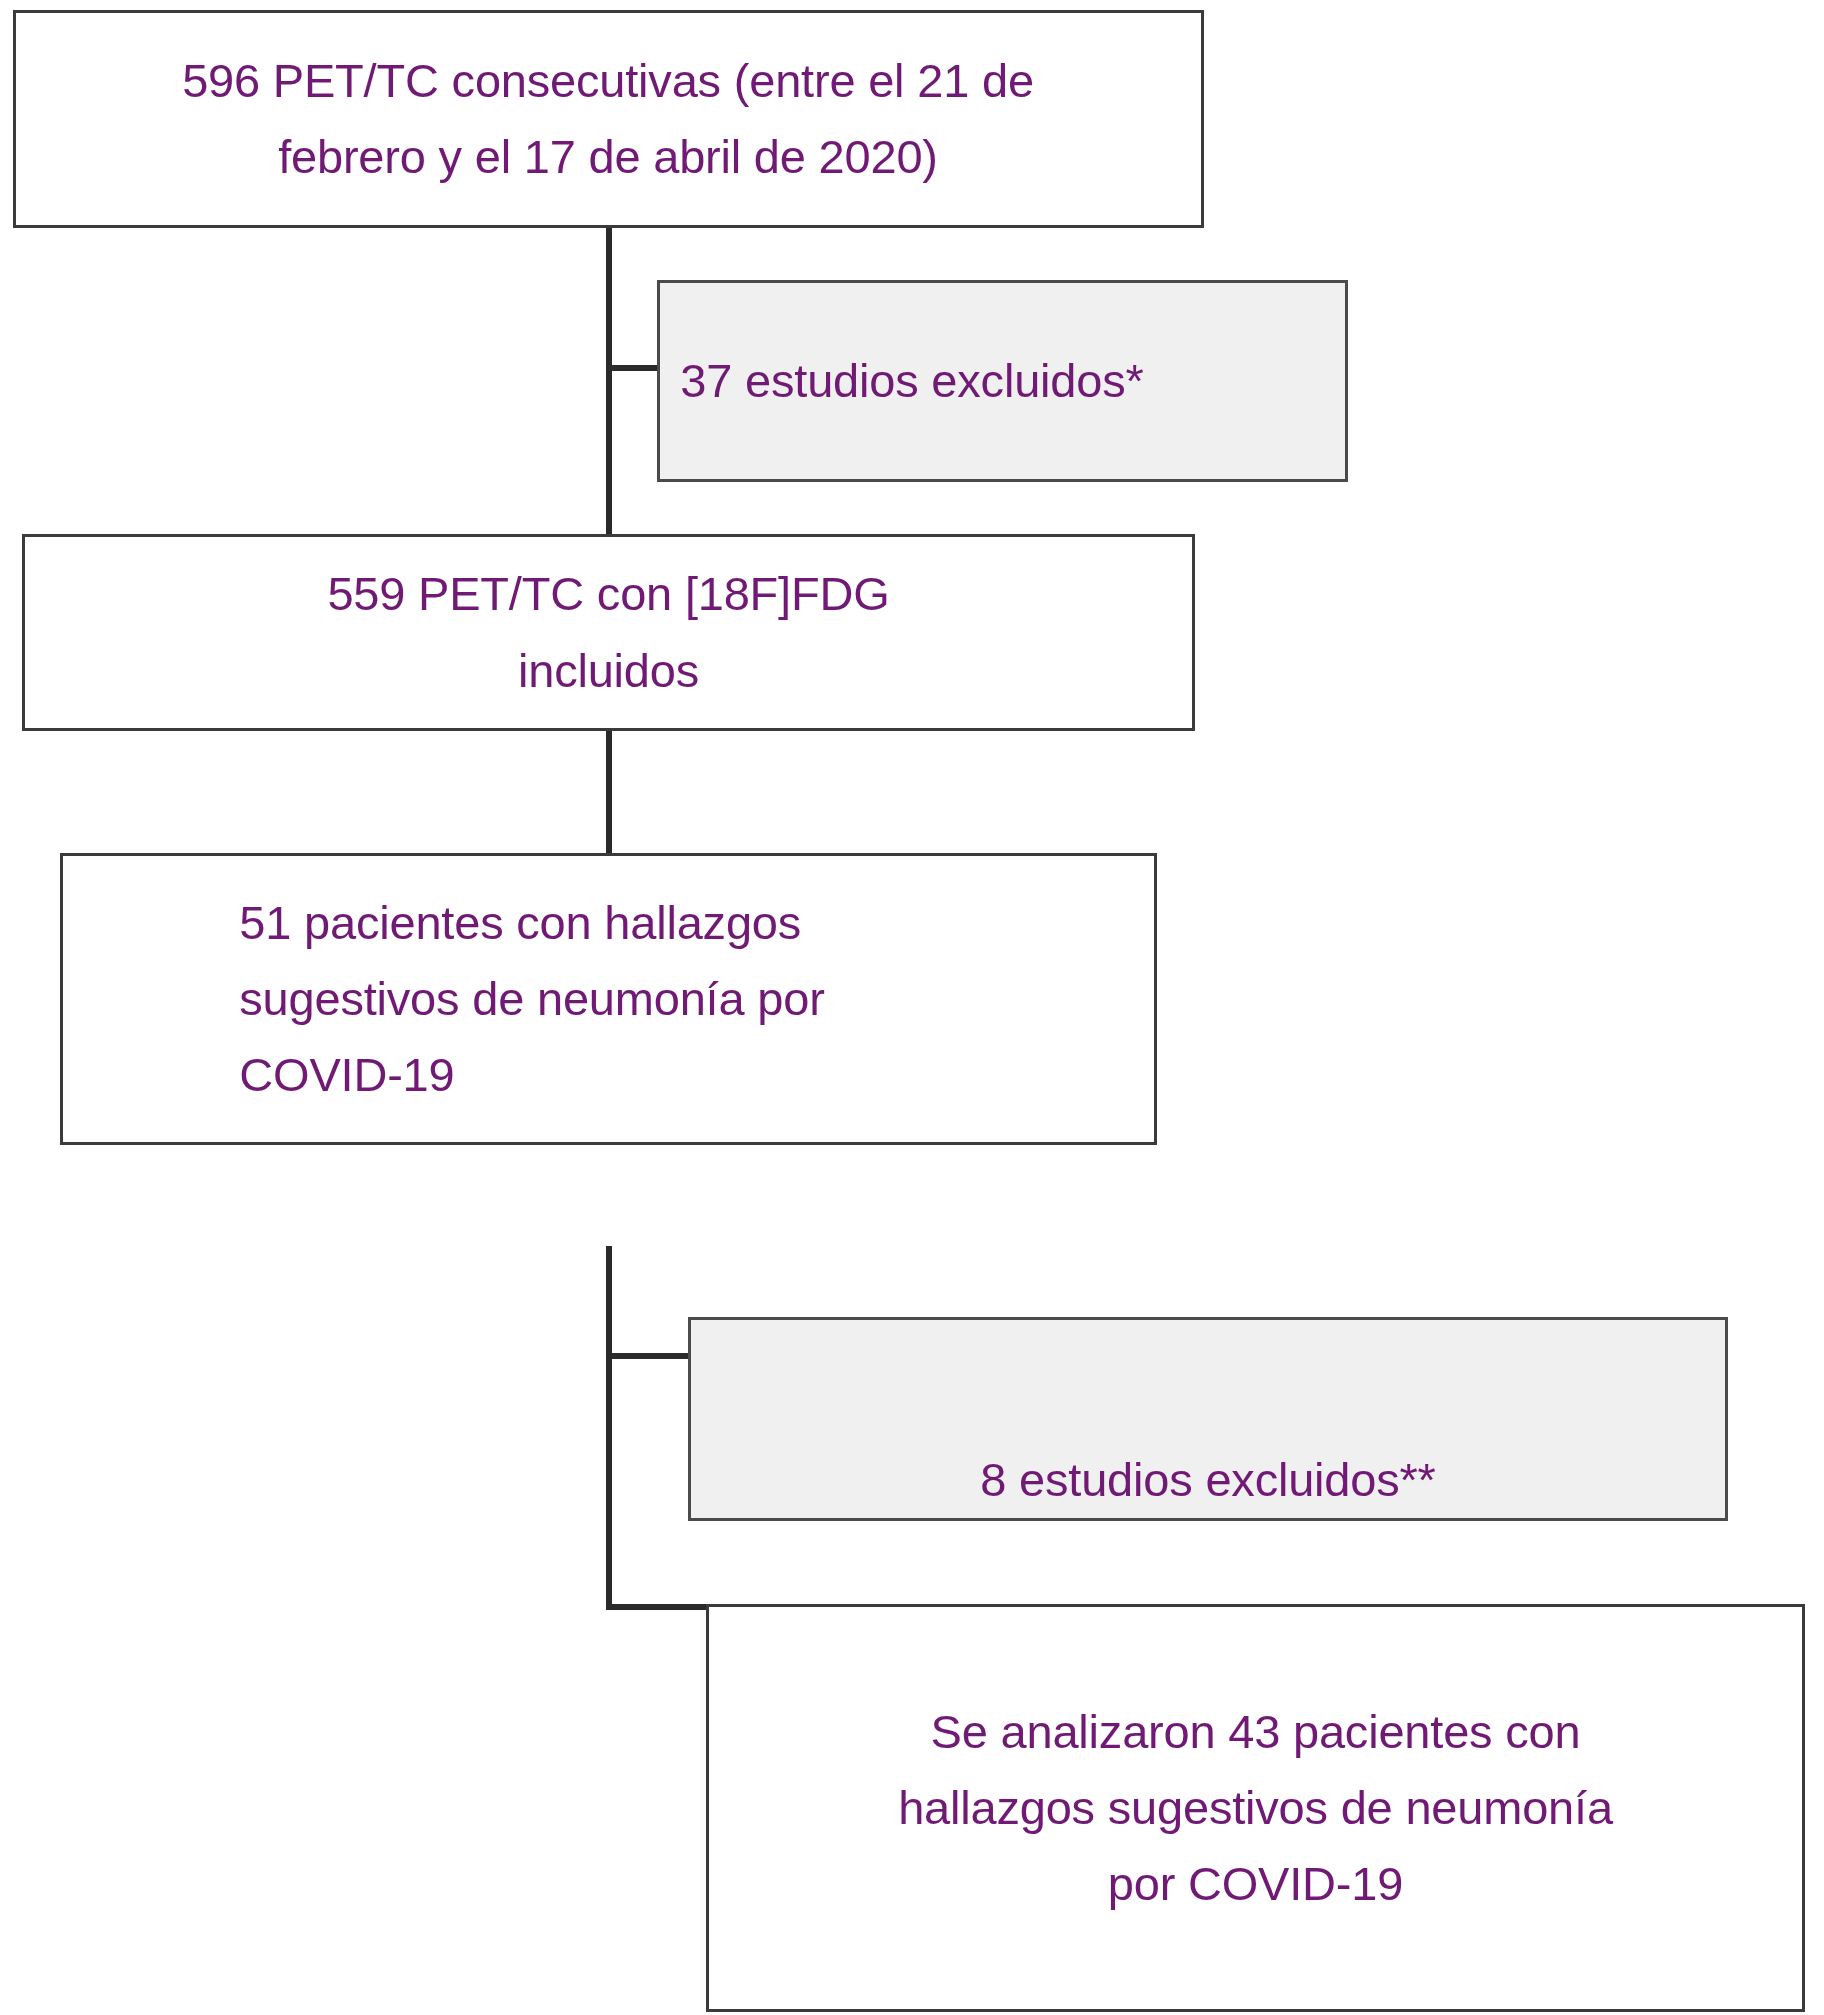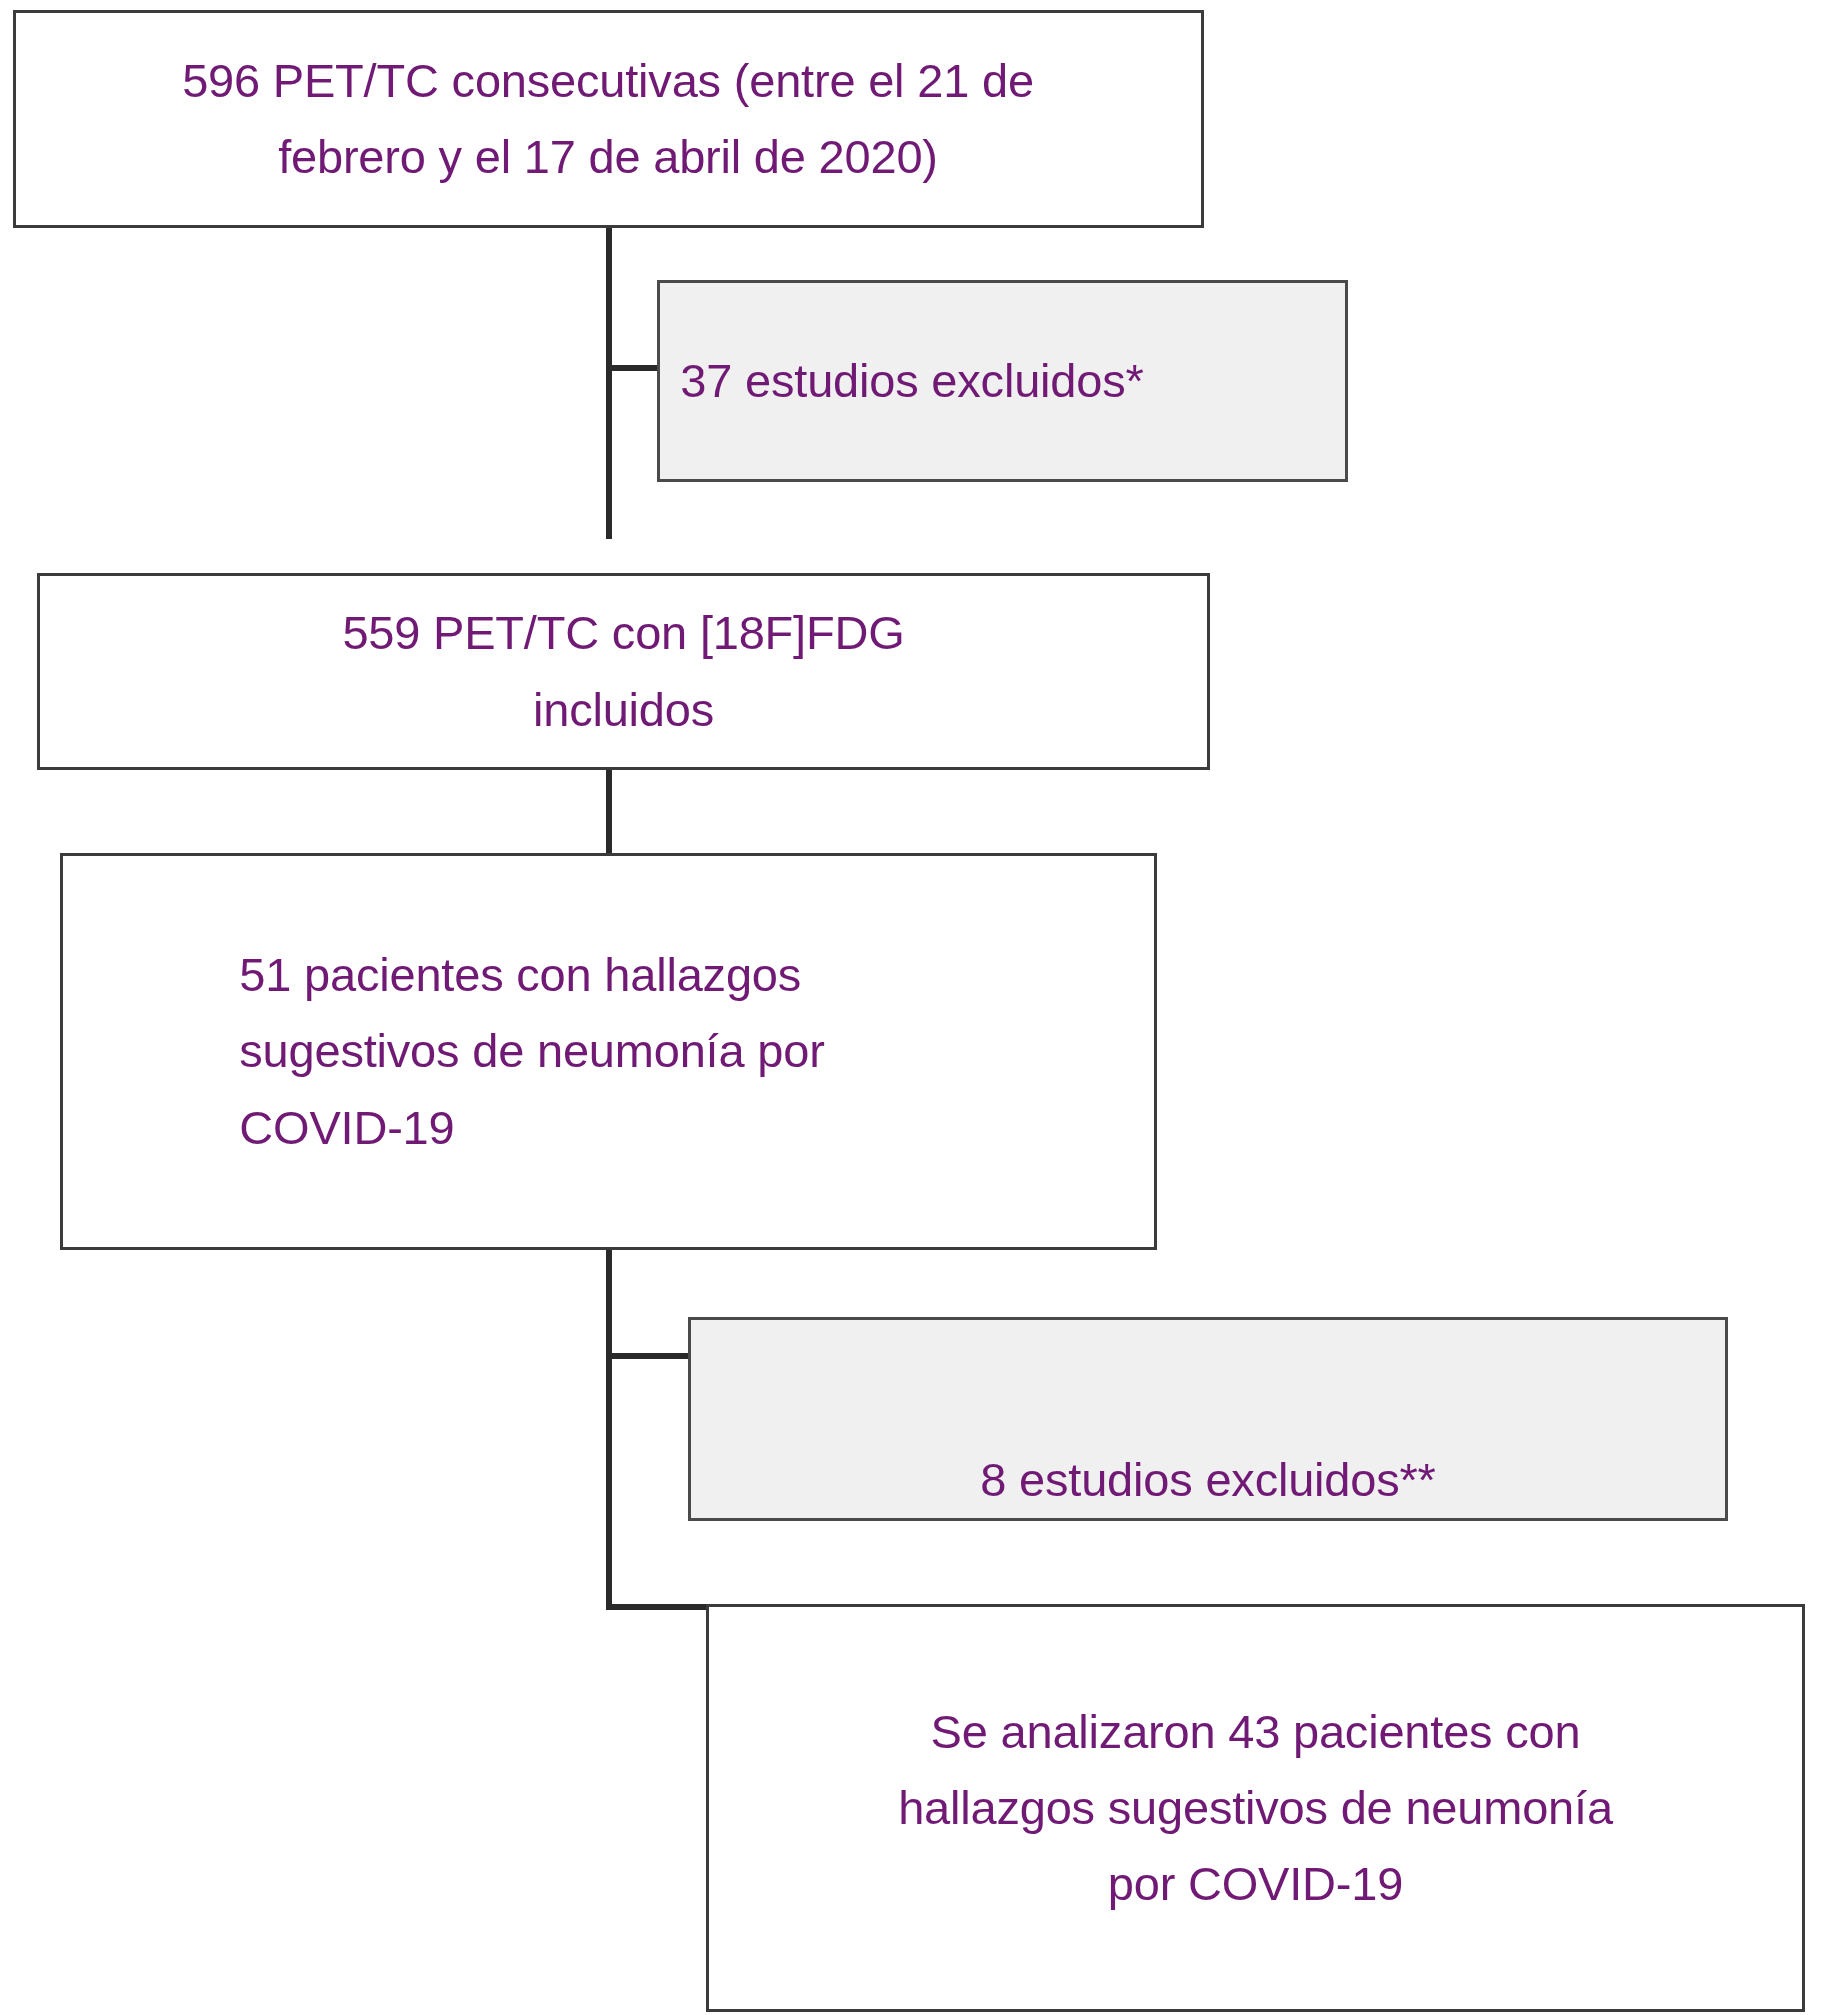--- a/index.html
+++ b/index.html
@@ -66,26 +66,26 @@
 
   <div class="node align-center" style="left:12.5px; top:10.2px; width:1191px; height:218px;">
     <span class="txt">596 PET/TC consecutivas (entre el 21 de
 febrero y el 17 de abril de 2020)</span>
   </div>
 
   <div class="node shaded align-left" style="left:657px; top:280px; width:691px; height:202px;">
     <span class="txt">37 estudios excluidos*</span>
   </div>
 
-  <div class="node align-center" style="left:37px; top:534px; width:1173px; height:197px;margin-top:39px;">
+  <div class="node align-center" style="left:22px; top:534px; width:1173px; height:197px;">
     <span class="txt">559 PET/TC con [18F]FDG
 incluidos</span>
   </div>
 
-  <div class="node align-left" style="left:60px; top:853px; width:1097px; height:397px; padding-left:156px;">
+  <div class="node align-left" style="left:60px; top:853px; width:1097px; height:292px; padding-left:156px;">
     <span class="txt">51 pacientes con hallazgos
 sugestivos de neumonía por
 COVID-19</span>
   </div>
 
   <div class="node shaded align-center" style="left:688px; top:1317px; width:1040px; height:204px;justify-content:flex-end;">
     <span class="txt">8 estudios excluidos**</span>
   </div>
 
   <div class="node align-center" style="left:706px; top:1604px; width:1099px; height:408px;">

